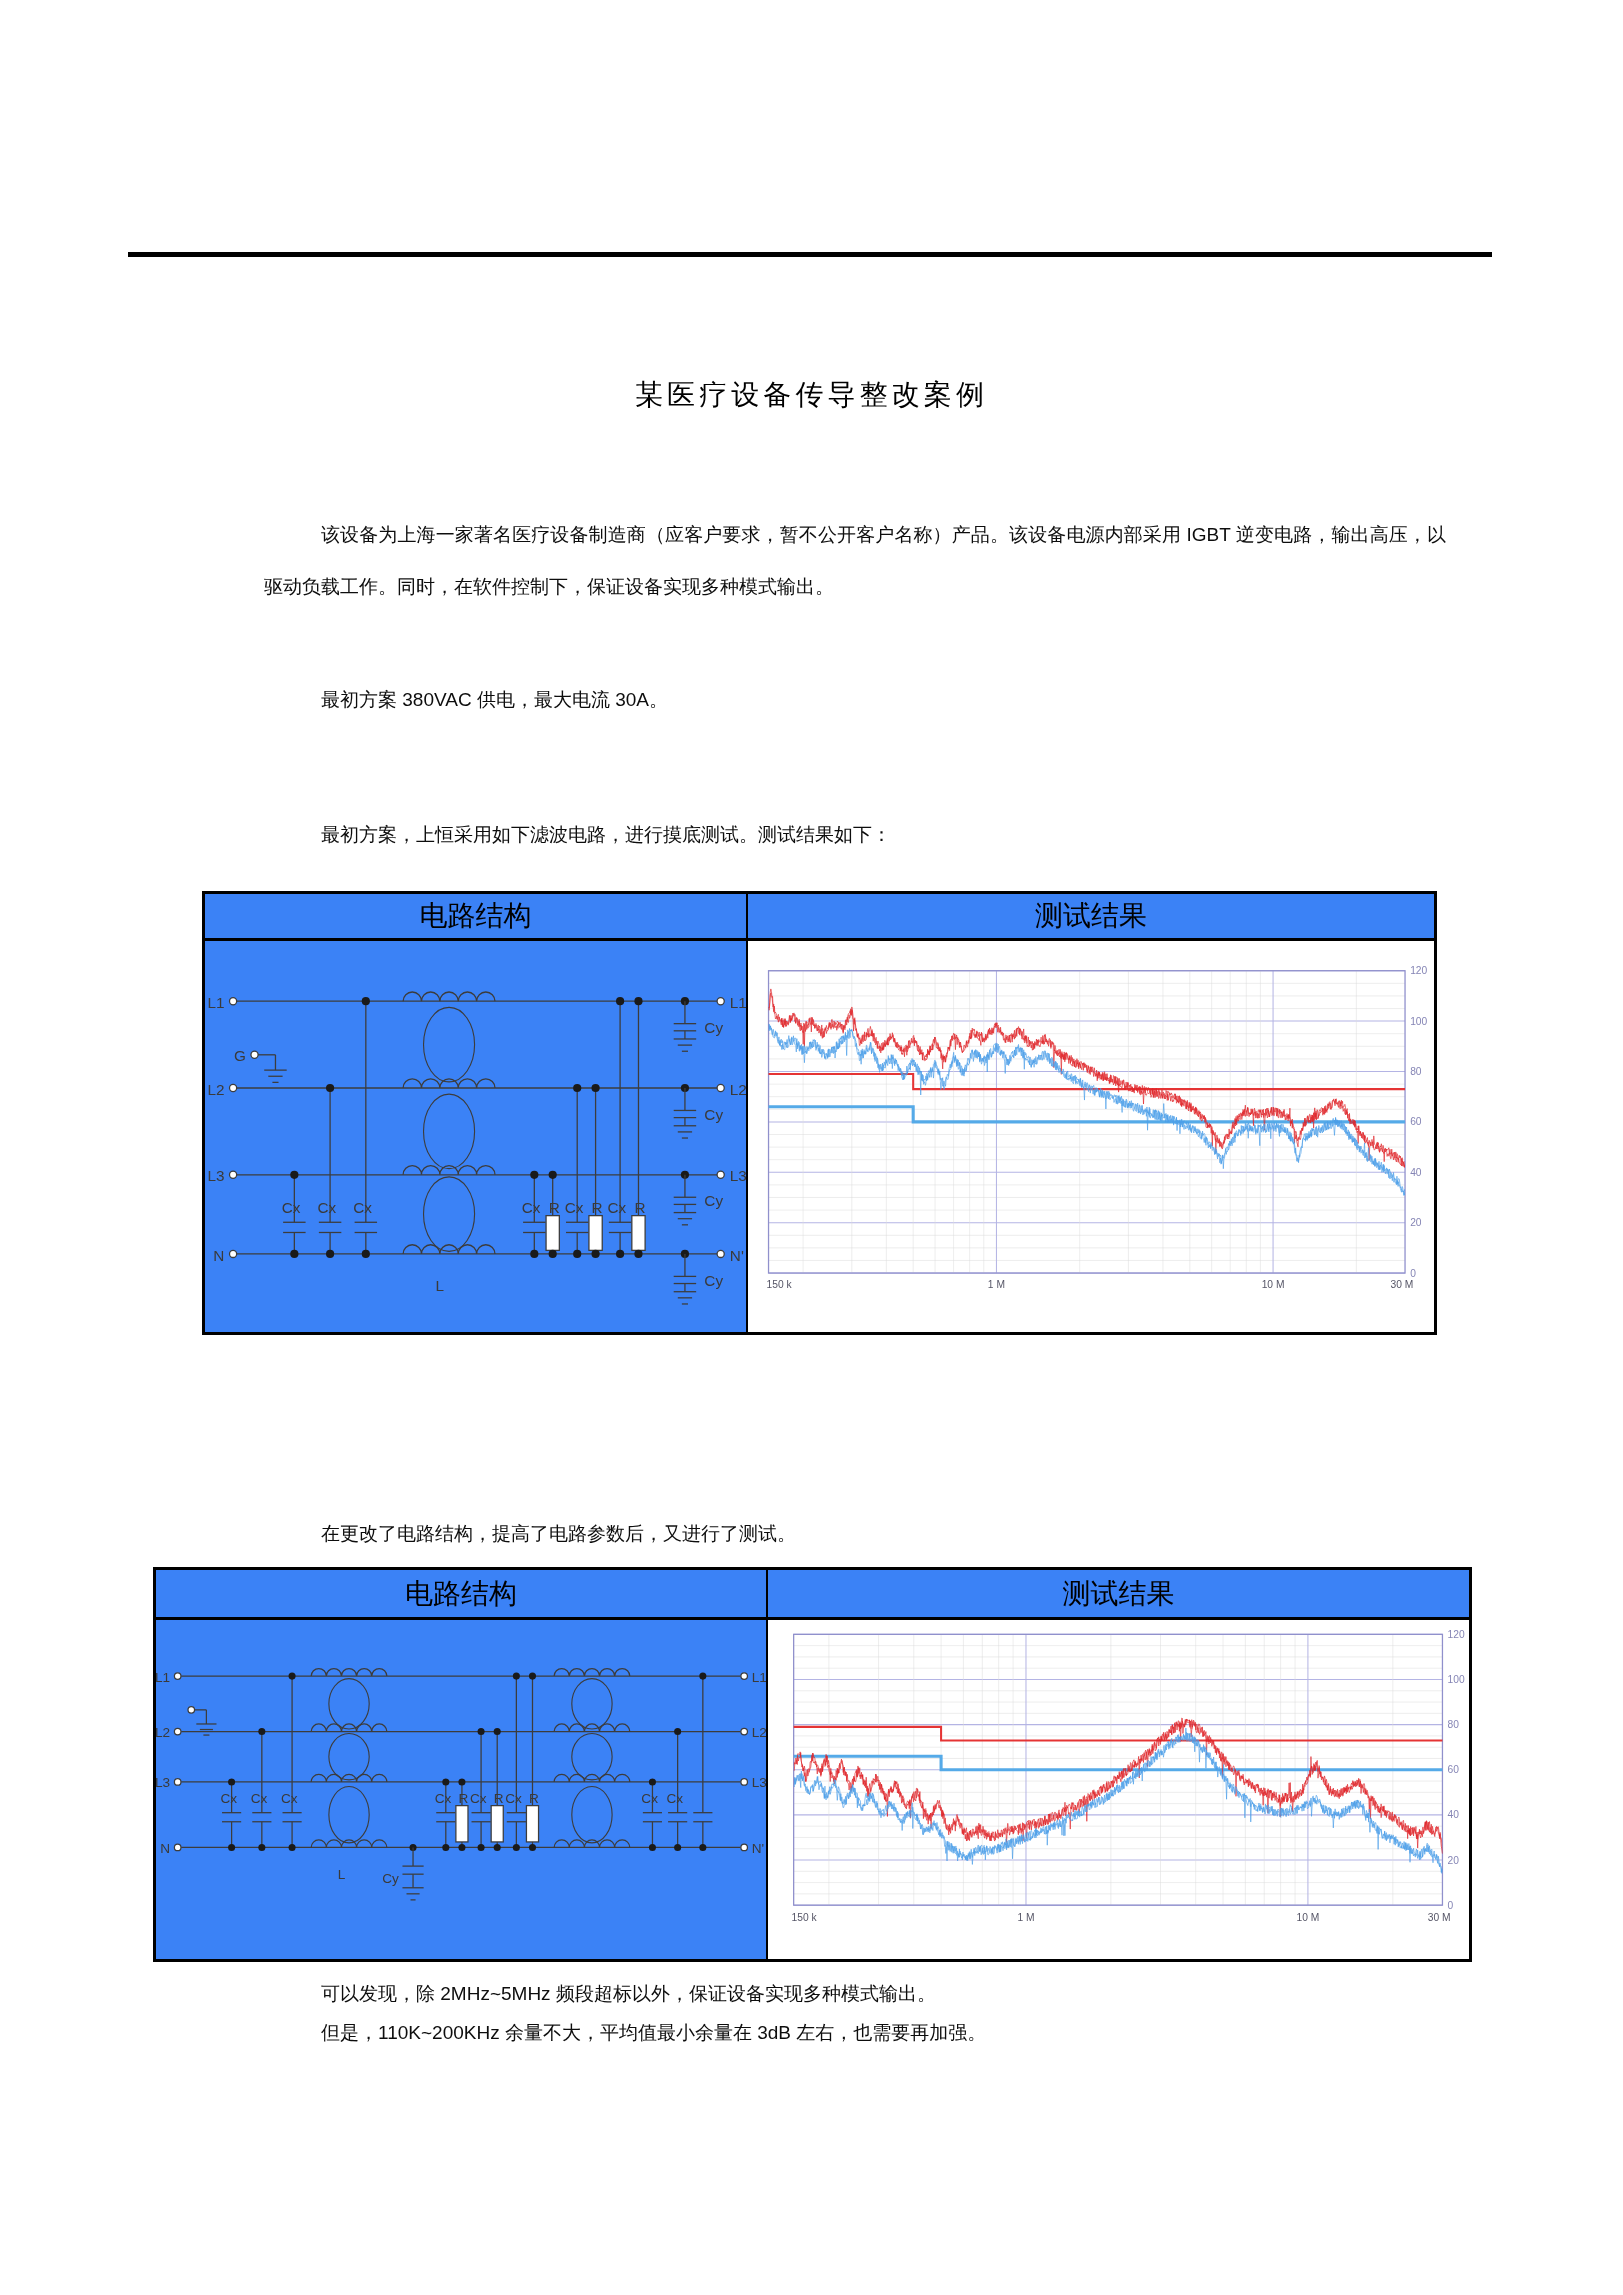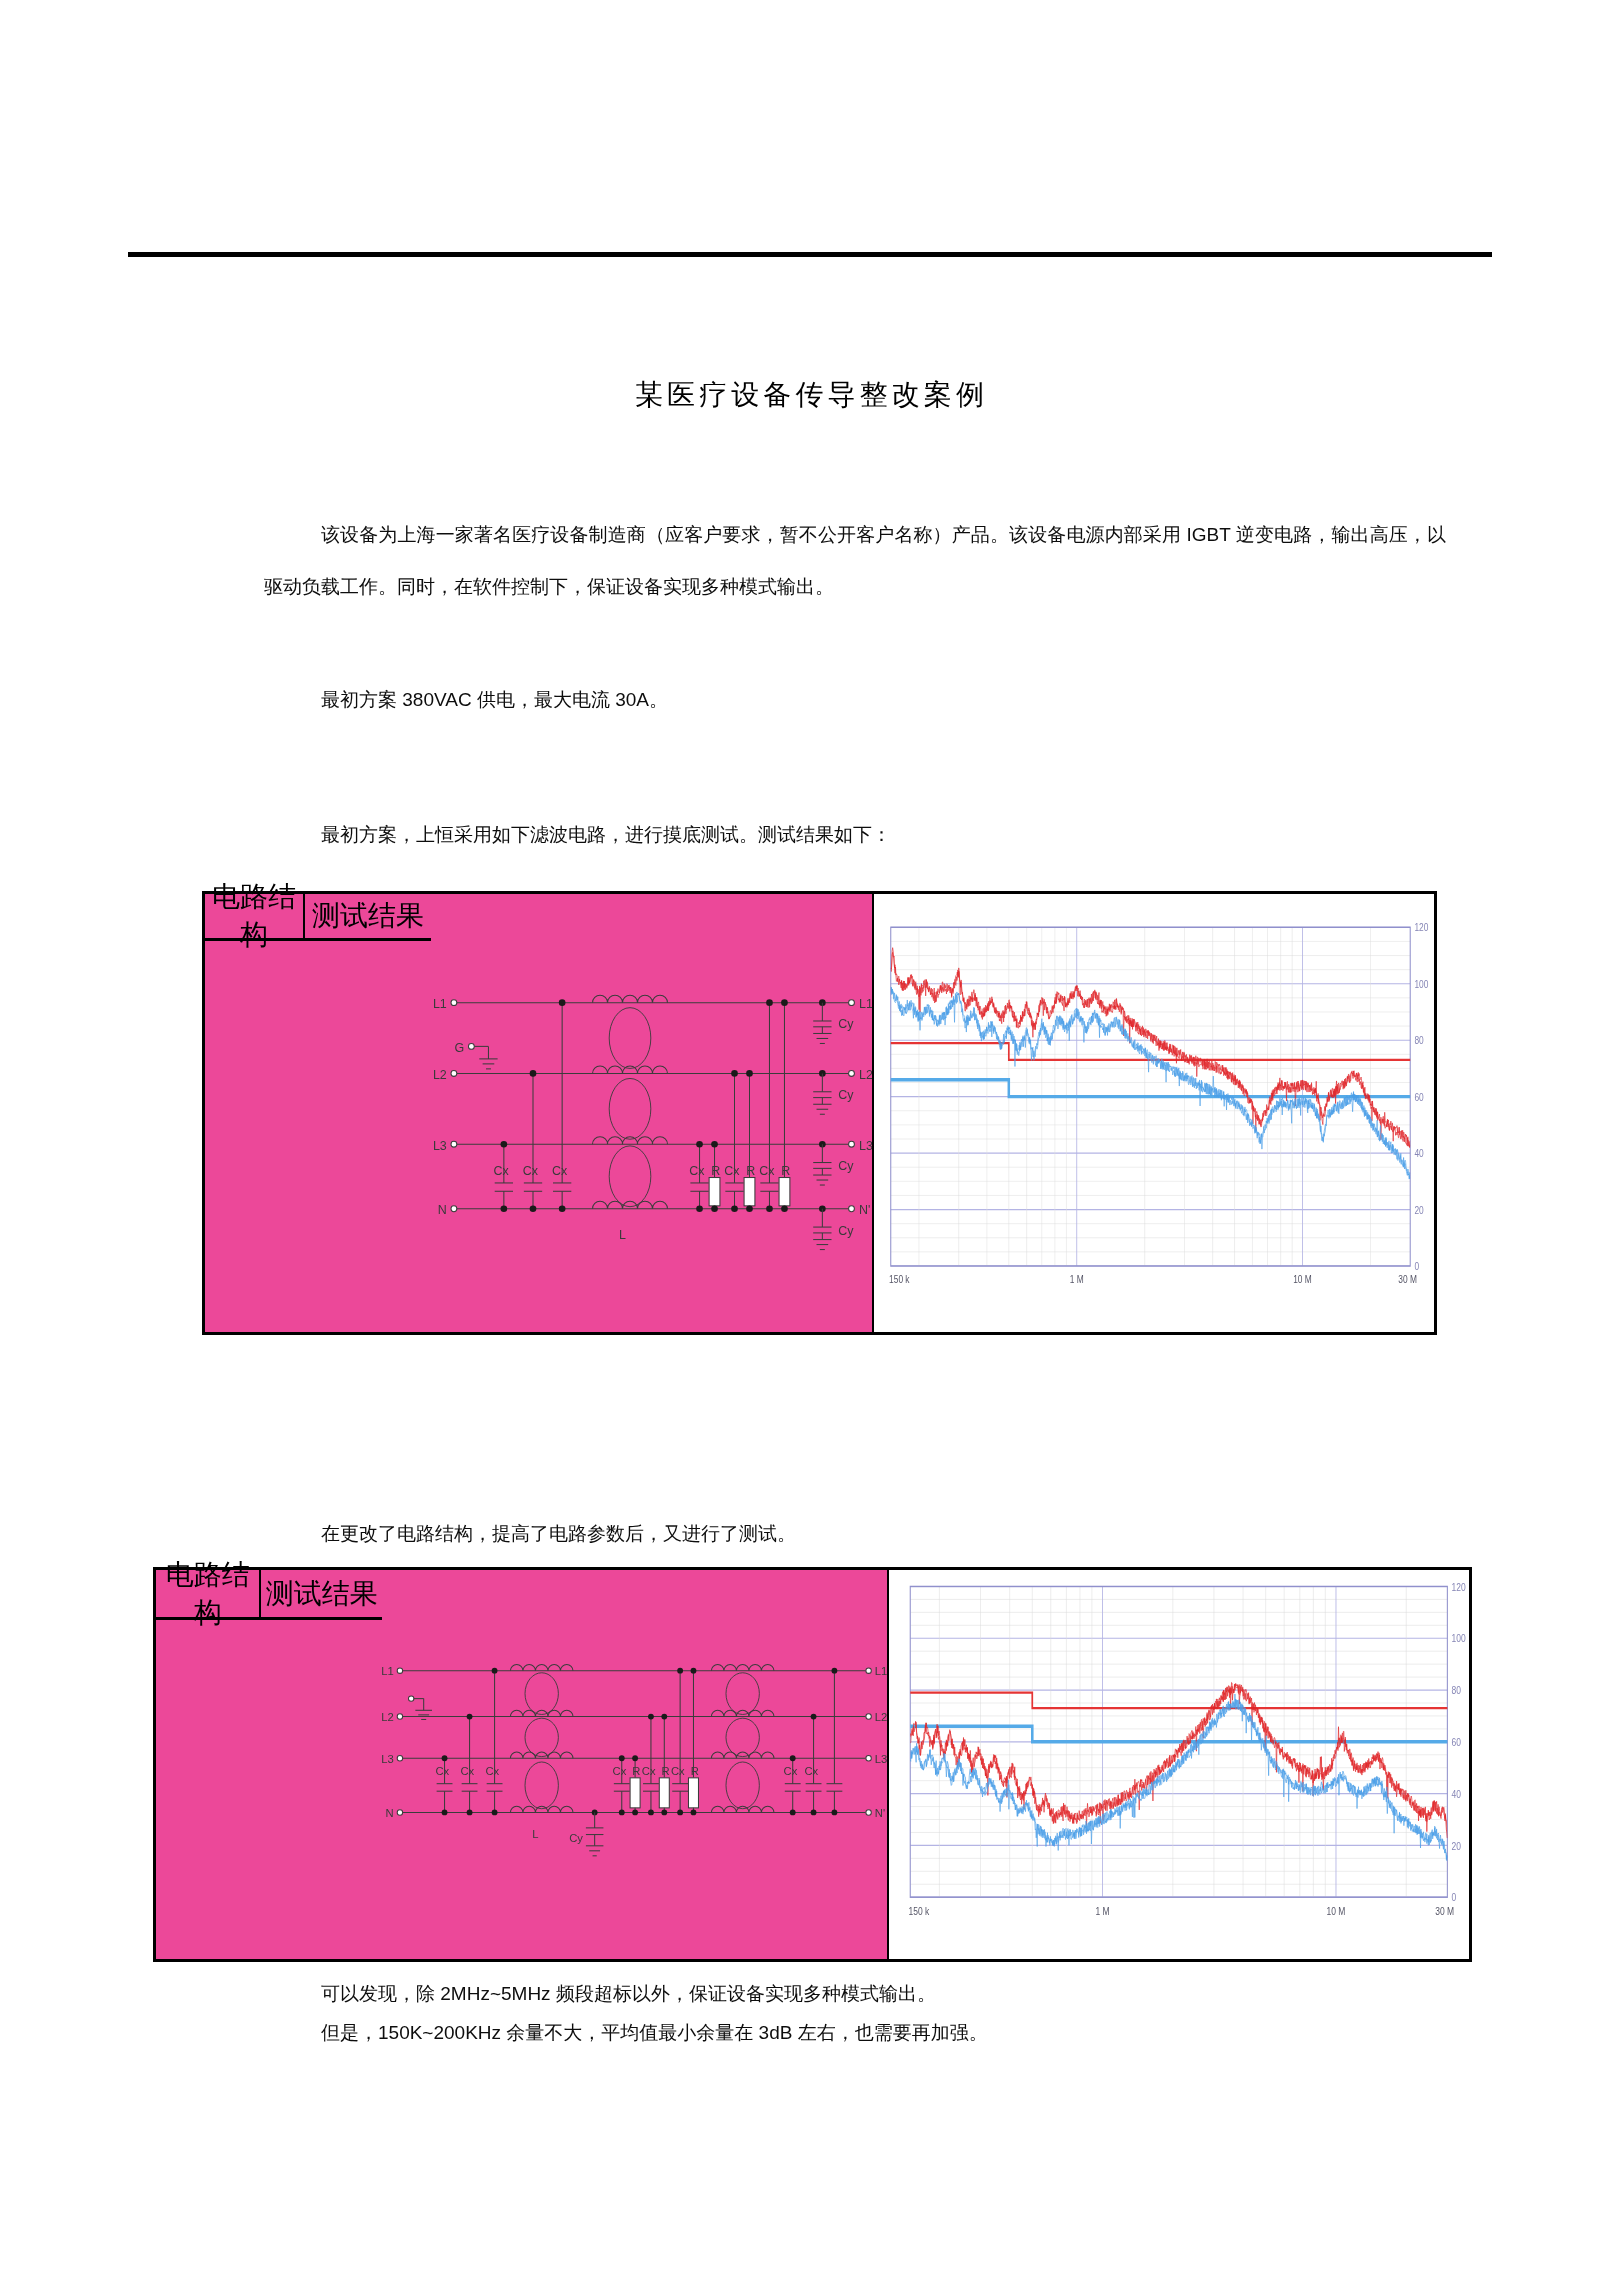--- a/index.html
+++ b/index.html
@@ -9,21 +9,21 @@
   .logo-box{position:absolute;left:128px;top:173px;width:245px;height:78px;}
   .rule{position:absolute;left:128px;top:252px;width:1364px;height:4.6px;background:#000;}
 
   .doc-title{position:absolute;left:0;top:357px;width:1623px;text-align:center;
     font-size:28px;letter-spacing:4.1px;font-weight:400;color:#000;}
 
   .body-text{position:absolute;left:264px;width:1182px;font-size:19px;line-height:52px;
     text-align:justify;color:#0d0d0d;margin:0;}
   .ind{text-indent:57px;}
 
-  .tbl{position:absolute;border:3.1px solid #000;background:#ec4899;display:flex;flex-direction:row;box-sizing:border-box;text-align:center;}
+  .tbl{position:absolute;border:3.1px solid #000;background:#3b82f6;display:flex;flex-direction:column;box-sizing:border-box;text-align:center;}
   .tbl-head{display:flex;border-bottom:3.6px solid #000;flex:0 0 auto;}
   .tbl-body{display:flex;flex:1 1 auto;min-height:0;}
   .th{display:flex;align-items:center;justify-content:center;font-size:28px;color:#000;box-sizing:border-box;}
   .td{box-sizing:border-box;display:flex;align-items:center;justify-content:center;overflow:hidden;}
   .t1 .c1{width:44.2%;border-right:2.6px solid #000;}
   .t1 .c2{width:55.8%;}
   .t2 .c1{width:46.6%;border-right:2.6px solid #000;}
   .t2 .c2{width:53.4%;}
   .t1 .tbl-head{height:44px;}
   .t2 .tbl-head{height:47px;}
@@ -519,16 +519,16 @@
             <text x="46" y="586" fill="#555566" font-size="20" text-anchor="start" font-family="Liberation Sans, sans-serif">150 k</text>
             <text x="502.6" y="586" fill="#555566" font-size="20" text-anchor="middle" font-family="Liberation Sans, sans-serif">1 M</text>
             <text x="1051.9" y="586" fill="#555566" font-size="20" text-anchor="middle" font-family="Liberation Sans, sans-serif">10 M</text>
             <text x="1330" y="586" fill="#555566" font-size="20" text-anchor="end" font-family="Liberation Sans, sans-serif">30 M</text>
           </svg>
       </div>
     </div>
   </div>
 
   <p class="body-text ind" style="top:1974px;line-height:39px">可以发现，除 2MHz~5MHz 频段超标以外，保证设备实现多种模式输出。</p>
-  <p class="body-text ind" style="top:2013px;line-height:39px">但是，150K~200KHz 余量不大，平均值最小余量在 3dB 左右，也需要再加强。</p>
+  <p class="body-text ind" style="top:2013px;line-height:39px">但是，110K~200KHz 余量不大，平均值最小余量在 3dB 左右，也需要再加强。</p>
 
 </div>
 
 
 </body></html>

